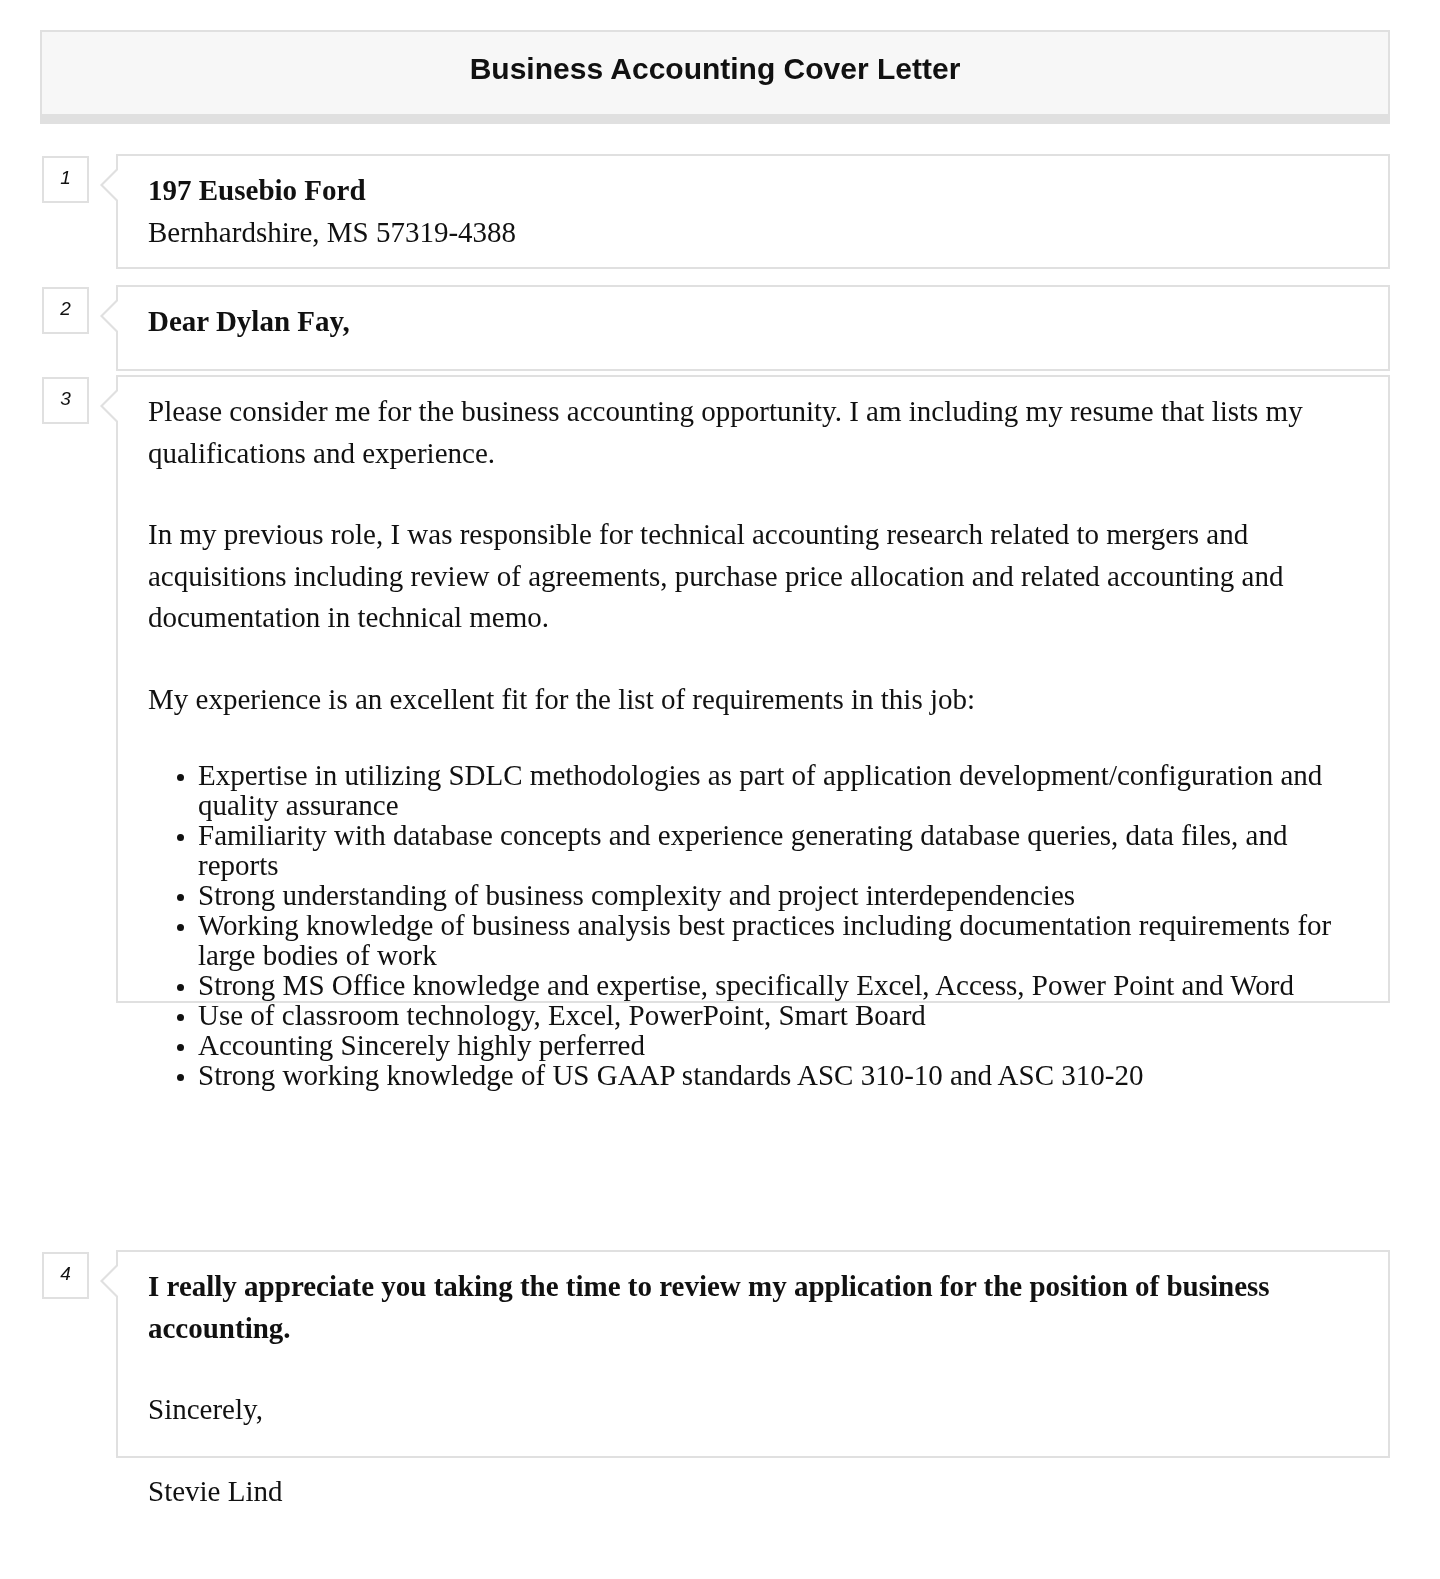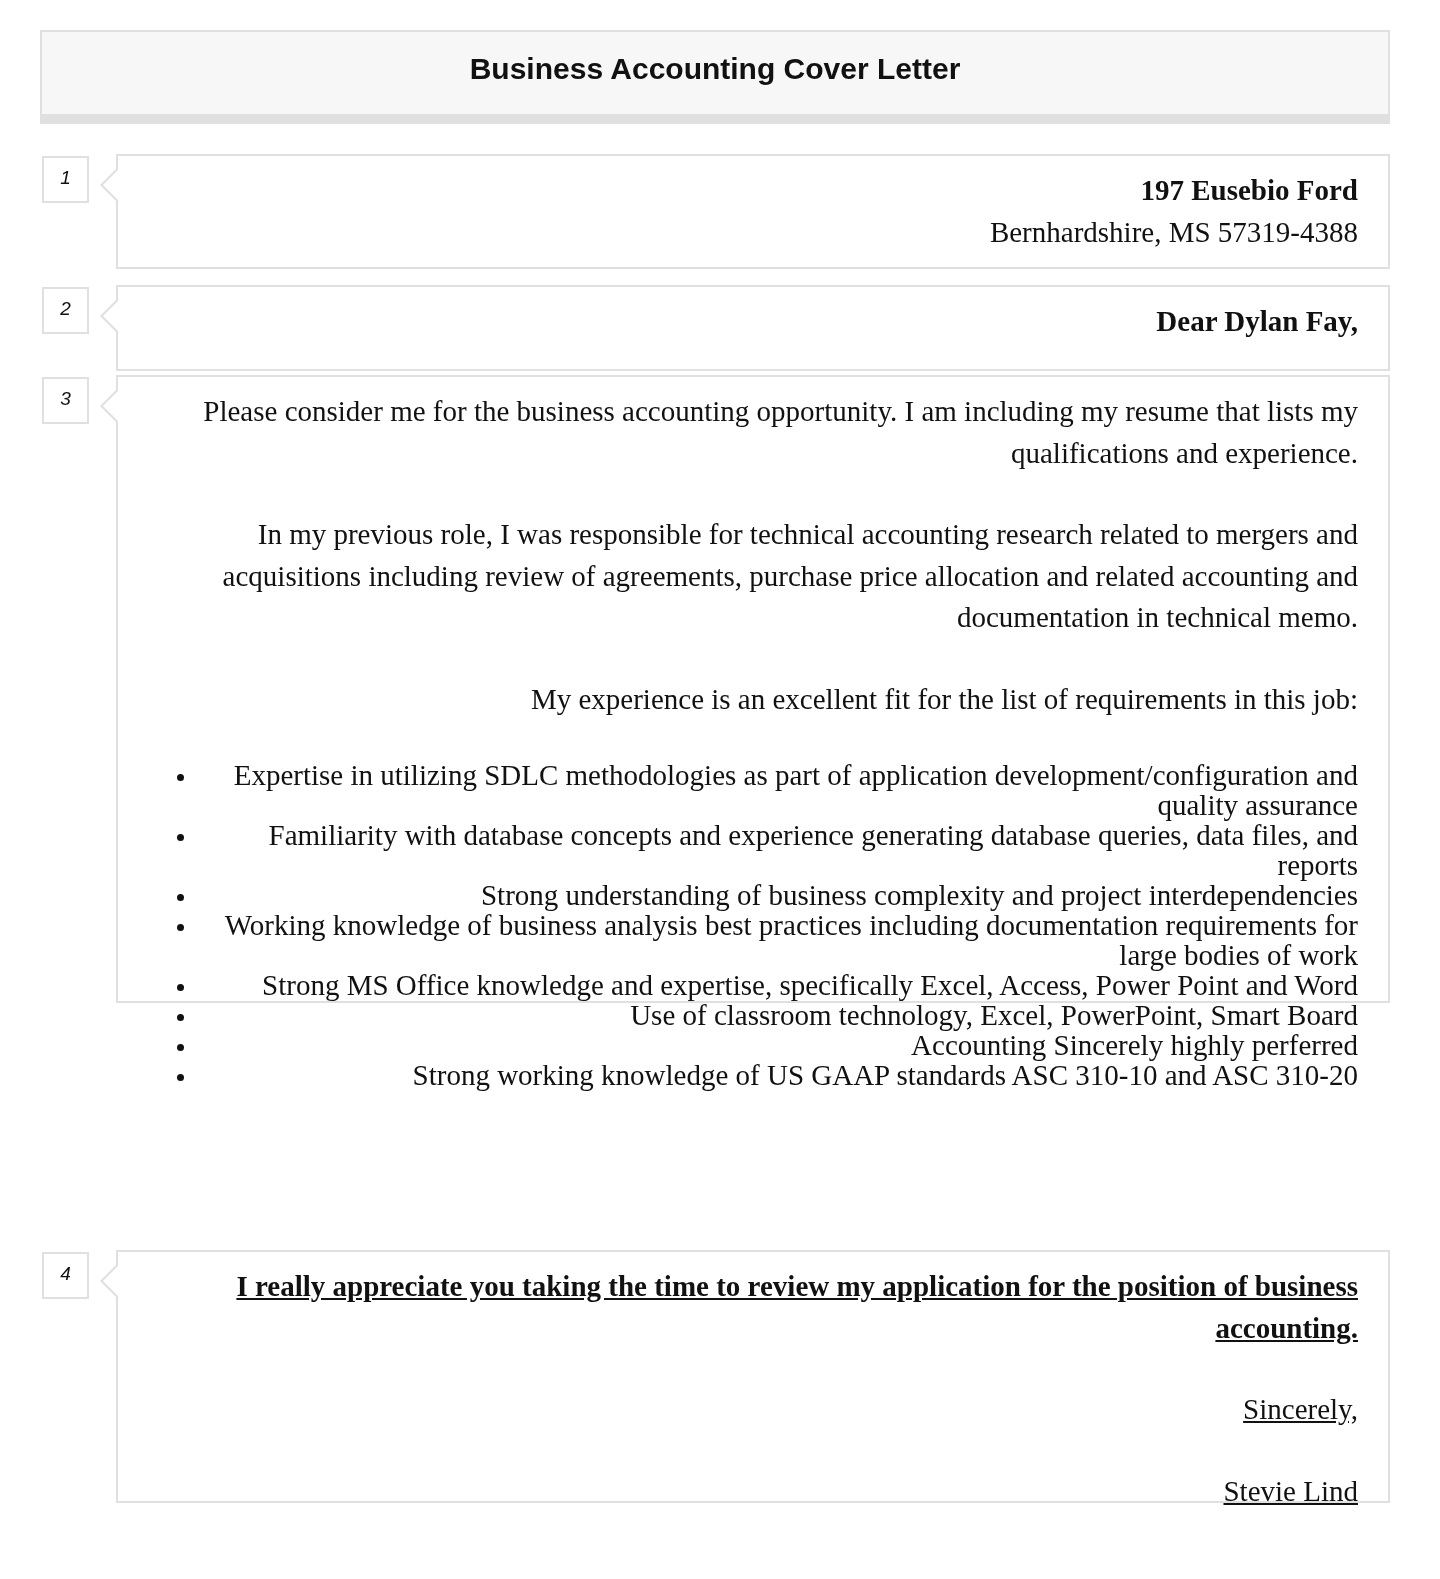--- a/index.html
+++ b/index.html
@@ -1,15 +1,15 @@
 <!DOCTYPE html>
 <html><head>
   <meta charset="utf-8">
   <style>
-    * { box-sizing: border-box; margin: 0; padding: 0; text-align: right; }
+    * { box-sizing: border-box; margin: 0; padding: 0; }
     html, body { background: #ffffff; }
     body {
       width: 1440px;
       min-height: 1579px;
       position: relative;
       font-family: "Liberation Serif", serif;
       color: #111;
     }
     .title-bar {
       position: absolute;
@@ -132,18 +132,18 @@
       <li>Strong MS Office knowledge and expertise, specifically Excel, Access, Power Point and Word</li>
       <li>Use of classroom technology, Excel, PowerPoint, Smart Board</li>
       <li>Accounting Sincerely highly perferred</li>
       <li>Strong working knowledge of US GAAP standards ASC 310-10 and ASC 310-20</li>
     </ul>
   </div>
 </section>
 
 <section class="section" style="top:1250px;">
   <div class="num-box">4</div>
-  <div class="panel" style="height:253px;text-decoration:underline;">
+  <div class="panel" style="height:208px;">
     <p class="bold">I really appreciate you taking the time to review my application for the position of business accounting.</p>
     <p>Sincerely,</p>
     <p>Stevie Lind</p>
   </div>
 </section>
 
 </body></html>

